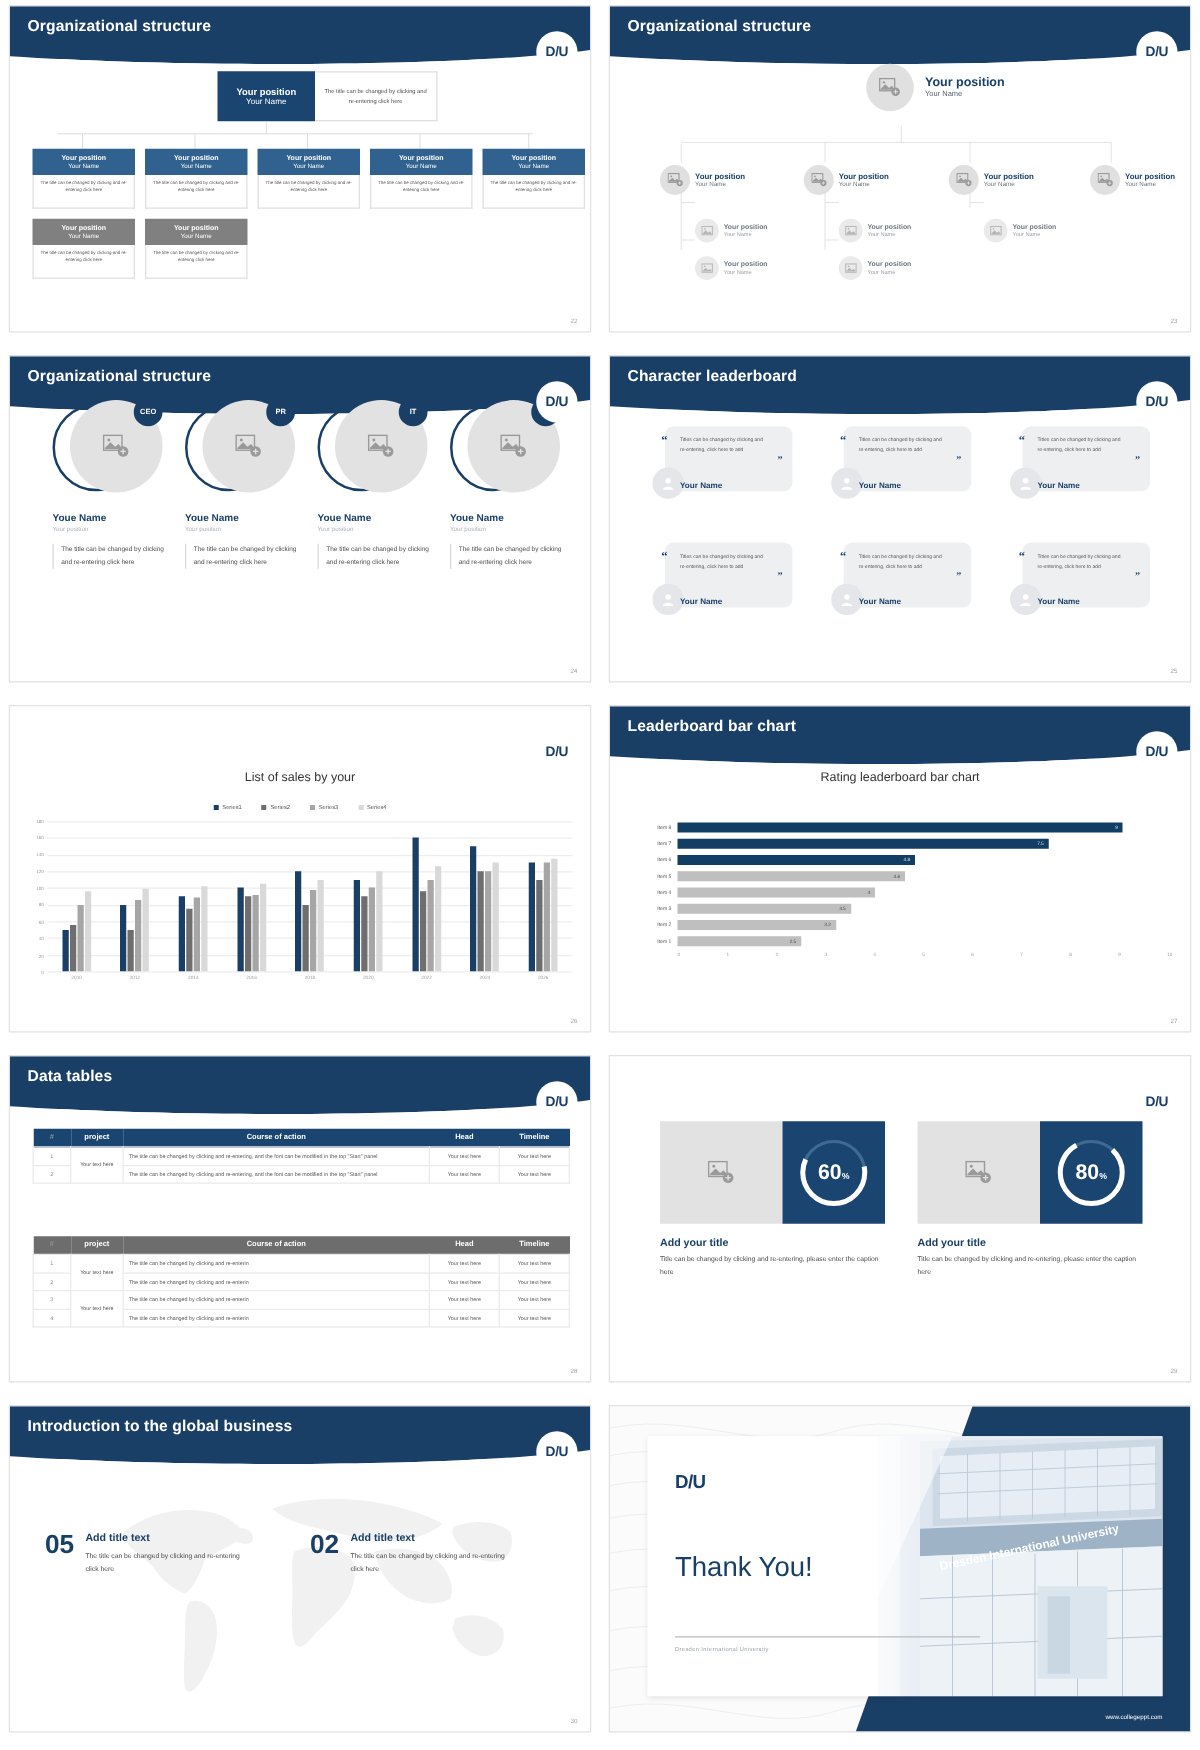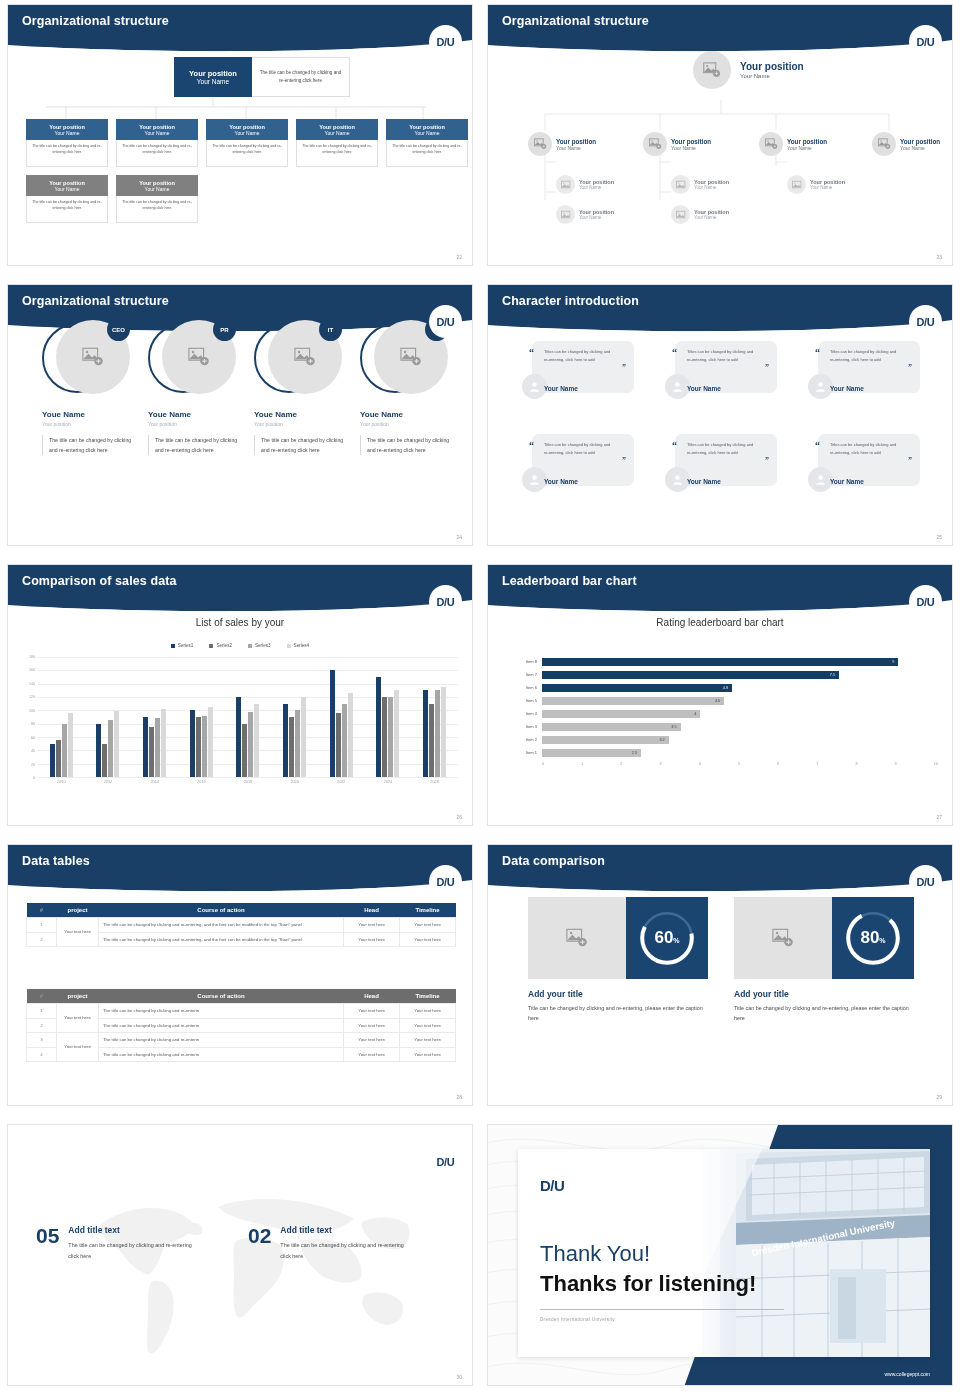--- a/index.html
+++ b/index.html
@@ -535,21 +535,21 @@
       </div>
       <div class="tname">Youe Name</div>
       <div class="tpos">Your position</div>
       <div class="tdesc">The title can be changed by clicking and re-entering click here</div>
     </div>
     <div class="pgnum">24</div>
   </div>
 
   <div class="slide">
     <div class="hdr">
-      <div class="hdr-title">Character introduction</div>
+      <div class="hdr-title">Character leaderboard</div>
       <svg class="hdr-curve" viewBox="0 0 466 26" preserveAspectRatio="none">
         <path d="M0,0 L466,0 L466,9 C360,23 140,23 0,14 Z" fill="#1a3f66"></path>
         <path d="M0,14 C140,23 360,23 466,9 L466,26 L0,26 Z" fill="#ffffff"></path>
       </svg>
     </div>
     <div class="logo-badge">
         <span>D/U</span>
       </div>
 
     <div class="qcard" style="left:34px;top:56px">
@@ -627,27 +627,20 @@
         </div>
       <div class="qmark open">“</div>
       <div class="qmark close">”</div>
       <div class="qtext">Titles can be changed by clicking and re-entering, click here to add</div>
       <div class="qname">Your Name</div>
     </div>
     <div class="pgnum">25</div>
   </div>
 
   <div class="slide">
-    <div class="hdr">
-      <div class="hdr-title">Comparison of sales data</div>
-      <svg class="hdr-curve" viewBox="0 0 466 26" preserveAspectRatio="none">
-        <path d="M0,0 L466,0 L466,9 C360,23 140,23 0,14 Z" fill="#1a3f66"></path>
-        <path d="M0,14 C140,23 360,23 466,9 L466,26 L0,26 Z" fill="#ffffff"></path>
-      </svg>
-    </div>
     <div class="logo-badge">
         <span>D/U</span>
       </div>
     <div class="chart-title">List of sales by your</div>
     <div class="legend" id="sales-legend">
         <div class="li">
           <span class="sw" style="background: rgb(26, 63, 102);"></span>
           <span>Series1</span>
         </div>
         <div class="li">
@@ -934,27 +927,20 @@
           <td class="act">The title can be changed by clicking and re-enterin</td>
           <td class="head">Your text here</td>
           <td class="tl">Your text here</td>
         </tr>
       </tbody>
     </table>
     <div class="pgnum">28</div>
   </div>
 
   <div class="slide">
-    <div class="hdr">
-      <div class="hdr-title">Data comparison</div>
-      <svg class="hdr-curve" viewBox="0 0 466 26" preserveAspectRatio="none">
-        <path d="M0,0 L466,0 L466,9 C360,23 140,23 0,14 Z" fill="#1a3f66"></path>
-        <path d="M0,14 C140,23 360,23 466,9 L466,26 L0,26 Z" fill="#ffffff"></path>
-      </svg>
-    </div>
     <div class="logo-badge">
         <span>D/U</span>
       </div>
 
     <div class="dc-block" style="left:40px">
       <div class="dc-media">
         <div class="dc-img">
           <svg width="22" height="20" viewBox="0 0 24 21">
               <rect x="1" y="1" width="16" height="13" fill="none" stroke="#9a9a9a" stroke-width="1.2"></rect>
               <circle cx="5.5" cy="5" r="1.3" fill="#9a9a9a"></circle>
@@ -994,20 +980,27 @@
           <div class="dc-num"><span>80</span><i>%</i></div>
         </div>
       </div>
       <div class="dc-title">Add your title</div>
       <div class="dc-cap">Title can be changed by clicking and re-entering, please enter the caption here</div>
     </div>
     <div class="pgnum">29</div>
   </div>
 
   <div class="slide">
+    <div class="hdr">
+      <div class="hdr-title">Introduction to the global business</div>
+      <svg class="hdr-curve" viewBox="0 0 466 26" preserveAspectRatio="none">
+        <path d="M0,0 L466,0 L466,9 C360,23 140,23 0,14 Z" fill="#1a3f66"></path>
+        <path d="M0,14 C140,23 360,23 466,9 L466,26 L0,26 Z" fill="#ffffff"></path>
+      </svg>
+    </div>
     <div class="logo-badge">
         <span>D/U</span>
       </div>
 
     <svg style="position:absolute;left:60px;top:50px;width:360px;height:200px;opacity:.55" viewBox="0 0 360 200">
       <g fill="#e6e6e6">
         <path d="M30,52 C44,38 72,30 96,34 C112,36 122,44 128,52 C118,62 106,66 96,72 C92,84 88,94 80,100 C70,96 60,88 54,78 C46,70 34,64 30,52 Z"></path>
         <path d="M84,106 C92,104 100,108 104,118 C108,132 104,150 96,164 C90,176 84,182 80,176 C78,164 80,148 80,134 C80,122 80,110 84,106 Z"></path>
         <path d="M150,32 C168,24 200,22 228,26 C252,30 272,36 286,44 C274,54 258,58 244,58 C228,58 212,54 196,50 C178,46 160,42 150,32 Z"></path>
         <path d="M168,66 C182,60 200,62 212,70 C218,80 216,94 210,104 C202,116 192,124 184,132 C178,140 172,146 168,140 C164,128 166,112 166,98 C166,84 164,72 168,66 Z"></path>
@@ -1070,20 +1063,19 @@
           <path d="M34,130 L228,122 M34,168 L228,160"></path>
         </g>
         <rect x="128" y="120" width="56" height="74" fill="#dbe5ee"></rect>
         <rect x="136" y="128" width="18" height="62" fill="#c9d7e3"></rect>
         <text x="122" y="92" fill="#ffffff" font-size="9.5" font-family="Liberation Sans, sans-serif" font-weight="bold" transform="rotate(-12 122 92)" text-anchor="middle">Dresden International University</text>
         <path d="M0,0 L60,0 L0,130 Z" fill="#ffffff" opacity="0.55"></path>
       </svg>
       <div style="position:absolute;left:0;top:0;width:215px;height:208px;background:linear-gradient(90deg,#fff 74%,rgba(255,255,255,0) 100%)"></div>
       <div class="ty-logo">D/U</div>
       <div class="ty-l1">Thank You!</div>
-      <div class="ty-l2">Thanks for listening!</div>
       <div class="ty-rule"></div>
       <div class="ty-sub">Dresden International University</div>
     </div>
     <div class="ty-url">www.collegeppt.com</div>
   </div>
 
 </div>
 
 </body></html>

